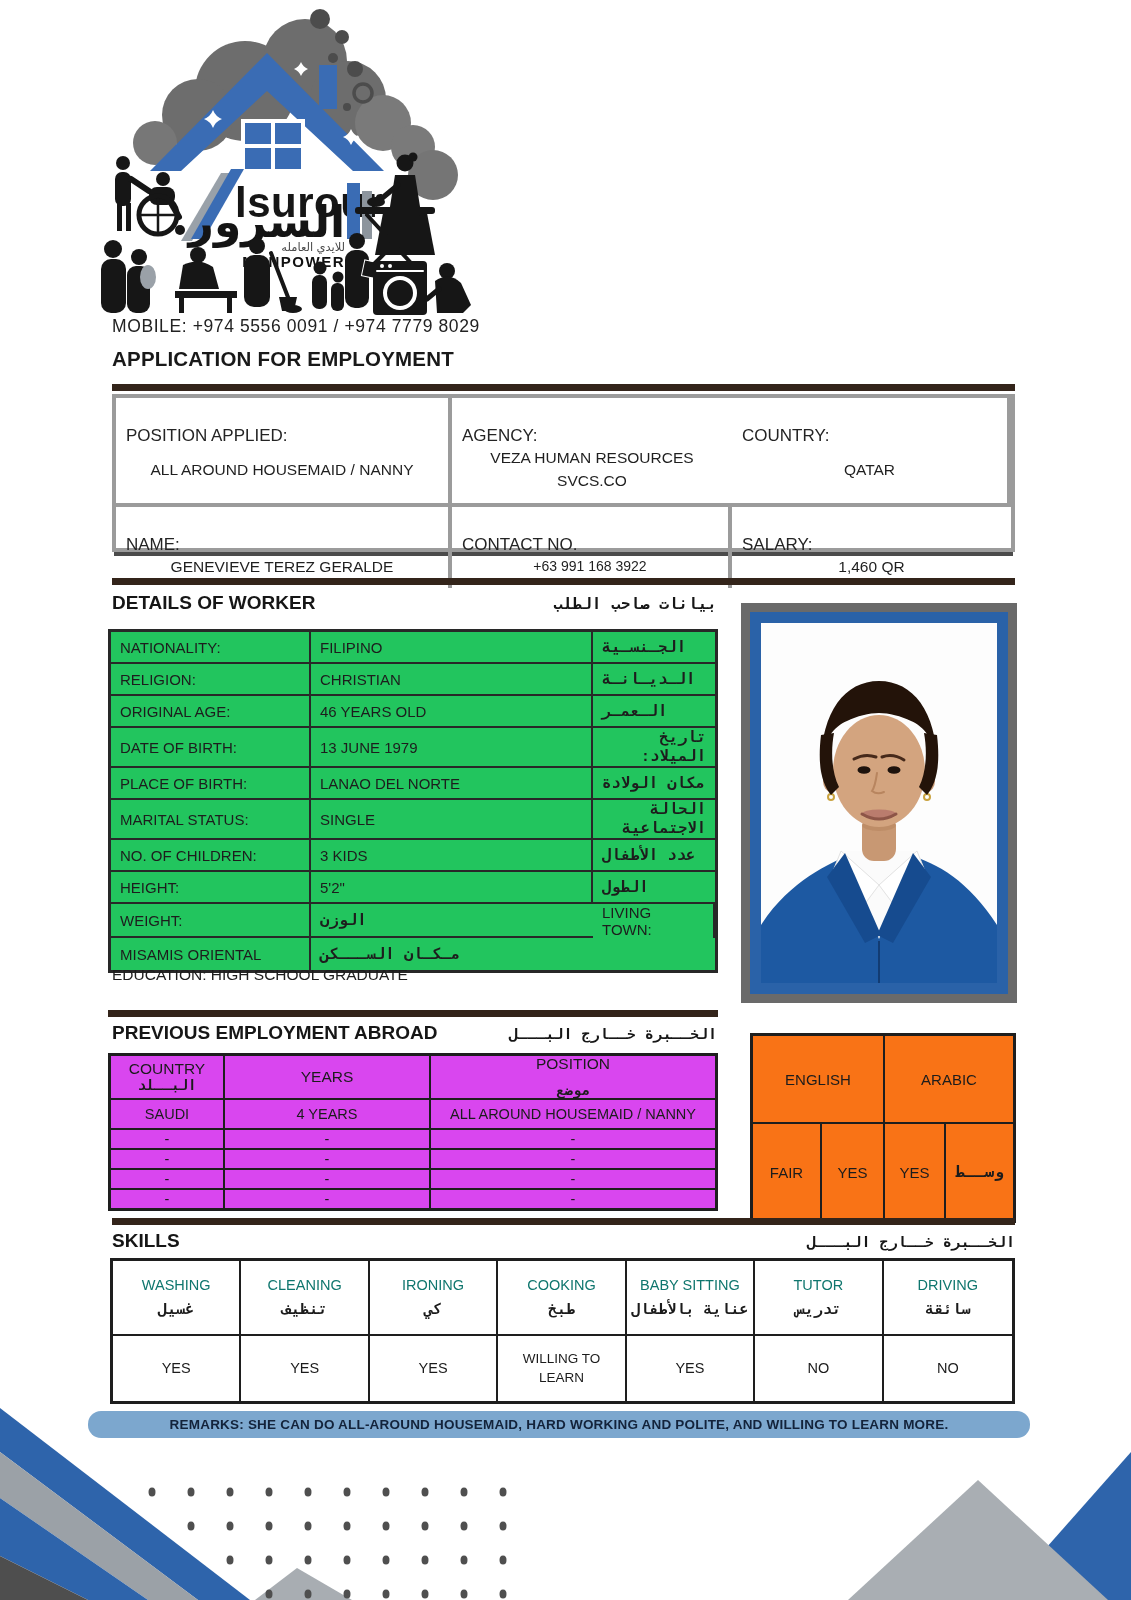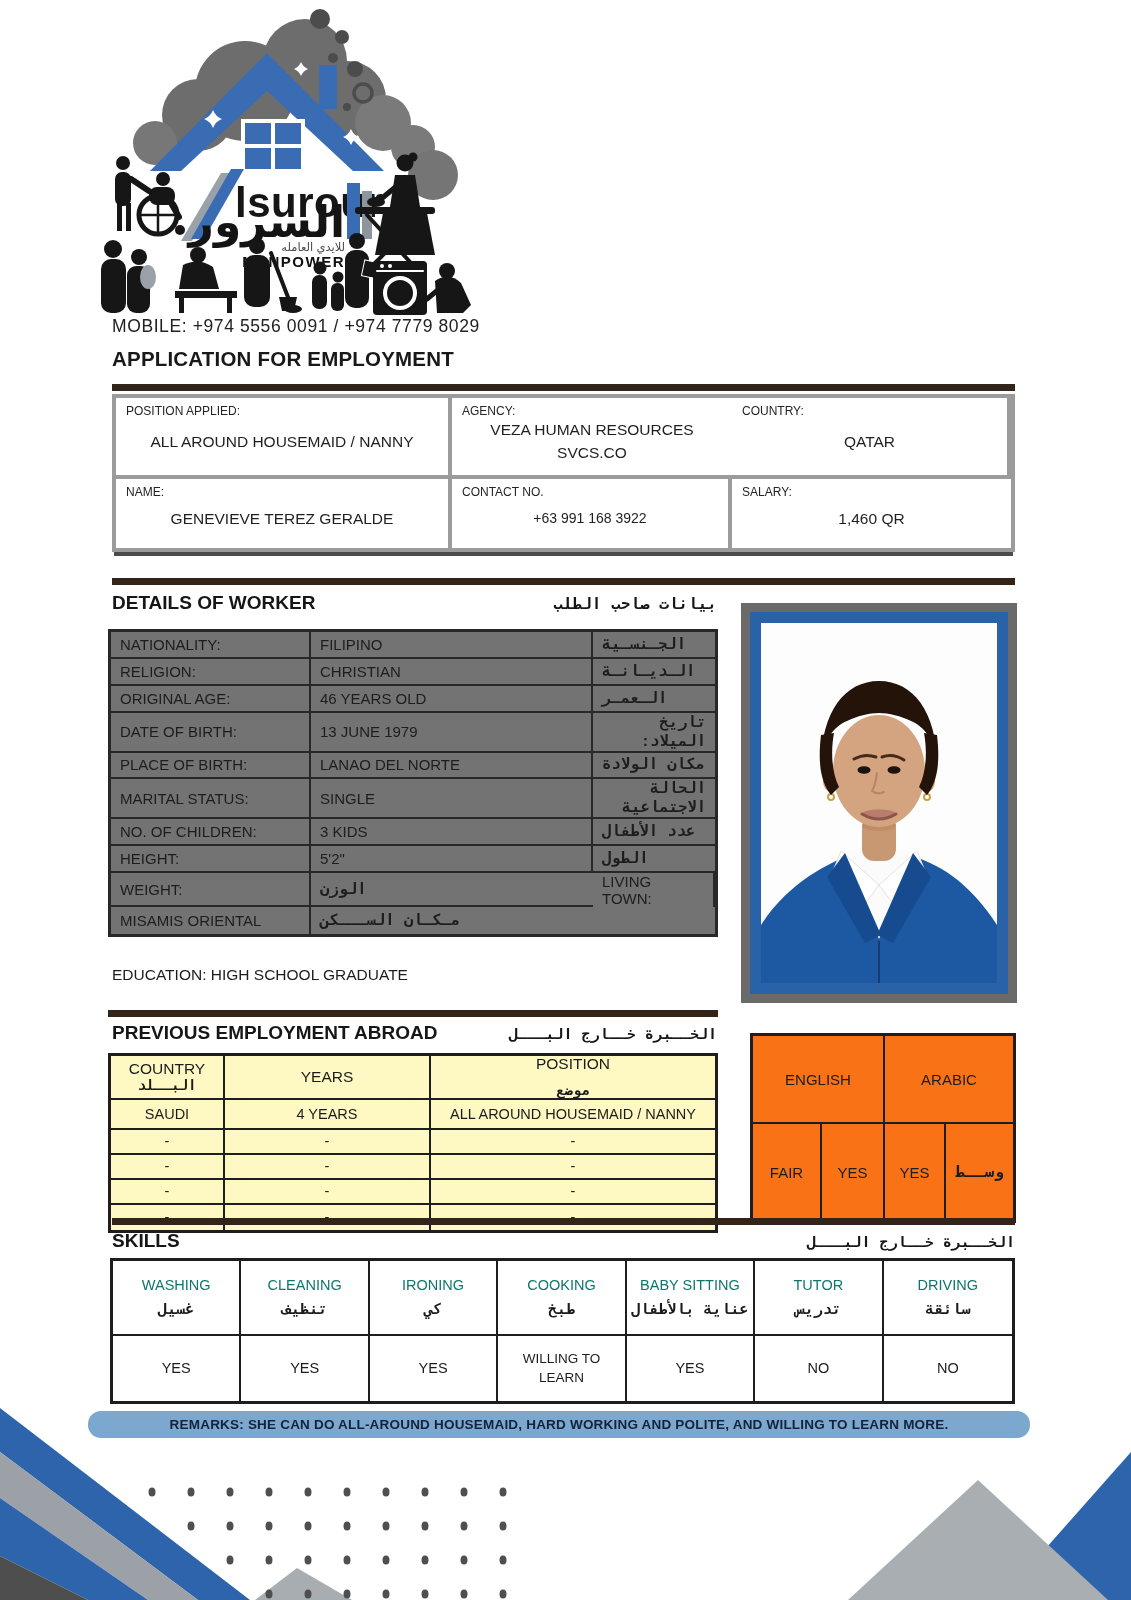--- a/index.html
+++ b/index.html
@@ -17,49 +17,49 @@
   .rule3{left:108px;top:1010px;width:610px;}
   .rule4{left:112px;top:1218px;width:903px;}
 
   
   .app-table{left:112px;top:394px;width:903px;height:158px;display:grid;
              grid-template-columns:336px 280px 1fr;grid-template-rows:1fr 1fr;
              border:4px solid #9b9b9b;background:#fff;box-shadow:0 6px 0 -2px #4b4b4b;}
   .ac{border-right:4px solid #9b9b9b;border-bottom:4px solid #9b9b9b;display:flex;
       flex-direction:column;padding:6px 10px 10px;}
   .ac.lc{border-right:none;}.ac.lr{border-bottom:none;}
-  .ac .lbl{font-size:12px;color:#242424;}
+  .ac .lbl{font-size:17px;color:#242424;margin-top:22px;}
   .ac .val{flex:1;display:flex;align-items:center;justify-content:center;text-align:center;
            font-size:15.5px;color:#1f1f1f;line-height:1.5;}
   .ac .val.sm{font-size:14px;}
   .ac .val .wrapbox{max-width:210px;}
 
   
   .sec-head{display:flex;justify-content:space-between;align-items:baseline;}
   .sec-head .en{font-size:19px;font-weight:800;color:#161616;}
   .sec-head .arh{font-size:16px;font-weight:800;color:#161616;}
 
   
-  .details-table{left:108px;top:629px;width:610px;height:308px;display:grid;
+  .details-table{left:108px;top:629px;width:610px;height:344px;display:grid;
                  grid-template-columns:200px 282px 1fr;grid-template-rows:repeat(10,1fr);
-                 border:3px solid #282828;background:#737373;}
+                 border:3px solid #282828;background:#22c55e;}
   .dc{border-right:2px solid #282828;border-bottom:2px solid #282828;display:flex;
       align-items:center;padding:0 9px;font-size:15px;color:#1d1d1d;}
   .dc.lc{border-right:none;}.dc.lr{border-bottom:none;}
   .dc.dar{justify-content:flex-end;font-weight:700;font-size:15.5px;}
   .education{left:112px;top:966px;font-size:15.5px;color:#1d1d1d;}
 
   
   .photo-frame{left:741px;top:603px;width:276px;height:400px;border:9px solid #6a6a6a;background:#2a62a8;}
   .photo-inner{position:absolute;inset:0;border:11px solid #2a62a8;background:#fff;}
 
   
-  .prev-table{left:108px;top:1053px;width:610px;height:180px;display:grid;
+  .prev-table{left:108px;top:1053px;width:610px;height:158px;display:grid;
               grid-template-columns:114px 206px 1fr;grid-template-rows:44px 30px 1fr 1fr 1fr 1fr;
-              border:3px solid #1e1e1e;background:#fef9c3;}
+              border:3px solid #1e1e1e;background:#d946ef;}
   .pc{border-right:2px solid #1e1e1e;border-bottom:2px solid #1e1e1e;display:flex;
       flex-direction:column;align-items:center;justify-content:center;font-size:14.5px;line-height:1.25;}
   .pc.lc{border-right:none;gap:10px;}.pc.lr{border-bottom:none;}
   .pc .h-en{font-size:15.5px;color:#1b1b1b;}
   .pc .h-ar{font-size:14px;font-weight:700;color:#1b1b1b;}
 
   
   .lang-table{left:750px;top:1033px;width:266px;height:190px;display:grid;
               grid-template-columns:69px 63px 61px 1fr;grid-template-rows:88px 1fr;
               border:3px solid #1e1e1e;background:#f97316;}

